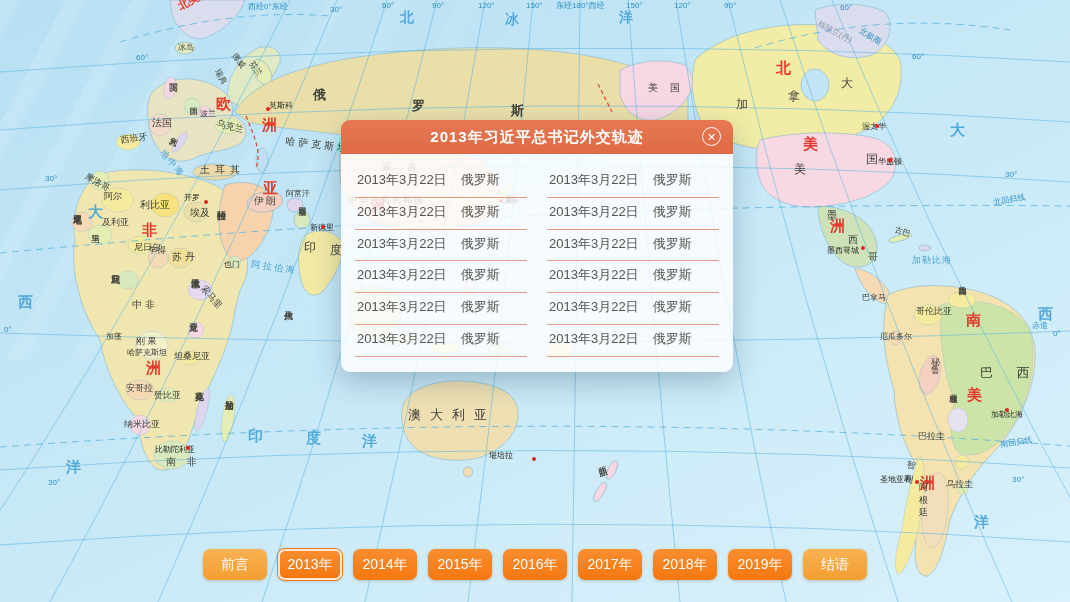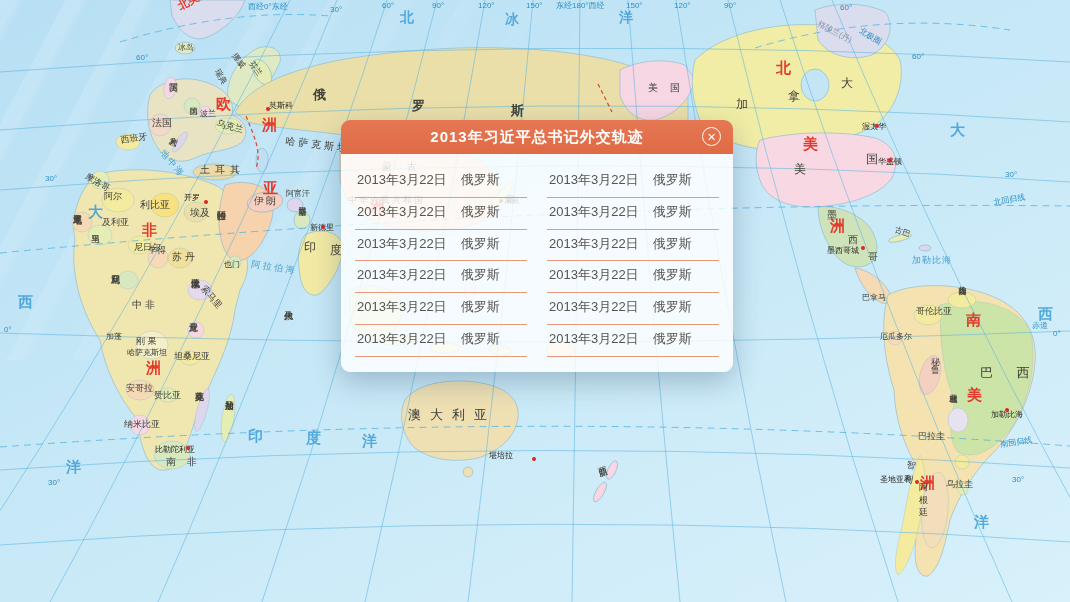--- a/index.html
+++ b/index.html
@@ -342,14 +342,25 @@
           <div class="entry"><span class="date">2013年3月22日</span><span class="place">俄罗斯</span></div>
           <div class="entry"><span class="date">2013年3月22日</span><span class="place">俄罗斯</span></div>
           <div class="entry"><span class="date">2013年3月22日</span><span class="place">俄罗斯</span></div>
           <div class="entry"><span class="date">2013年3月22日</span><span class="place">俄罗斯</span></div>
           <div class="entry"><span class="date">2013年3月22日</span><span class="place">俄罗斯</span></div>
           <div class="entry"><span class="date">2013年3月22日</span><span class="place">俄罗斯</span></div>
         </div>
     </div>
   </div>
 
+  <div class="timeline" id="timeline">
+      <button class="tl-btn amber">前言</button>
+      <button class="tl-btn orange active">2013年</button>
+      <button class="tl-btn orange">2014年</button>
+      <button class="tl-btn orange">2015年</button>
+      <button class="tl-btn orange">2016年</button>
+      <button class="tl-btn orange">2017年</button>
+      <button class="tl-btn orange">2018年</button>
+      <button class="tl-btn orange">2019年</button>
+      <button class="tl-btn amber">结语</button>
+    </div>
 
 </div>
 
 </body></html>

